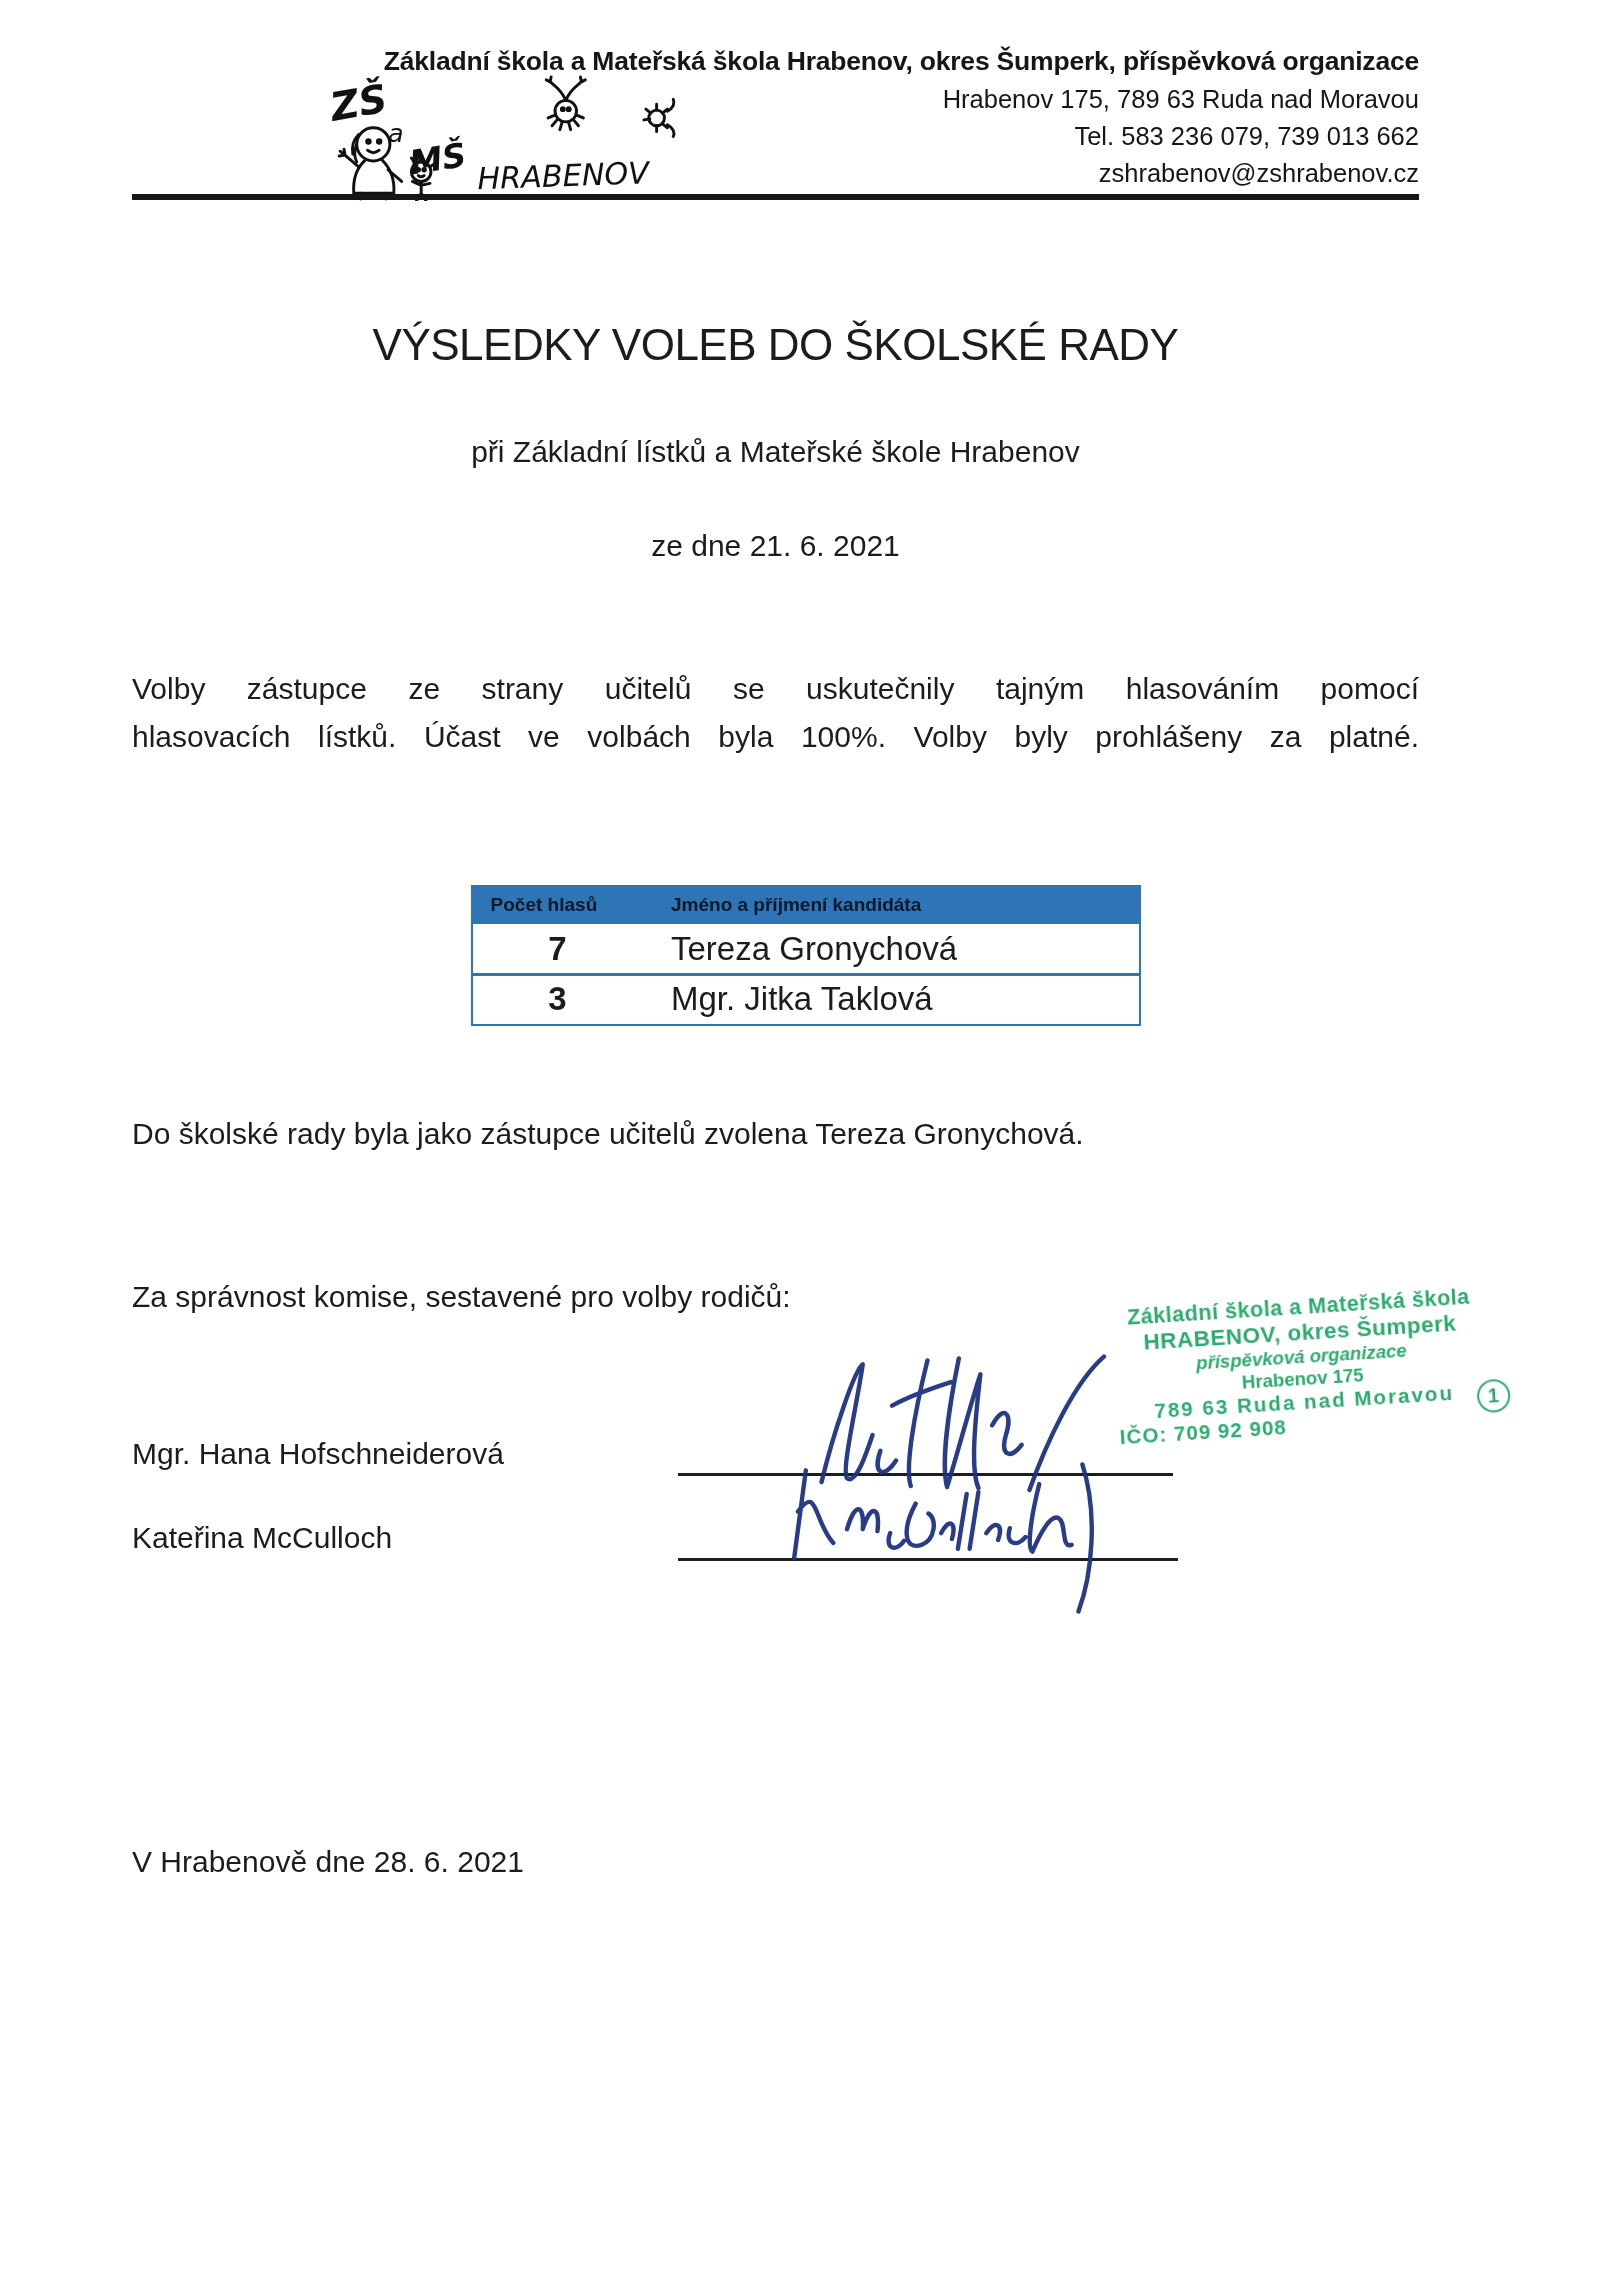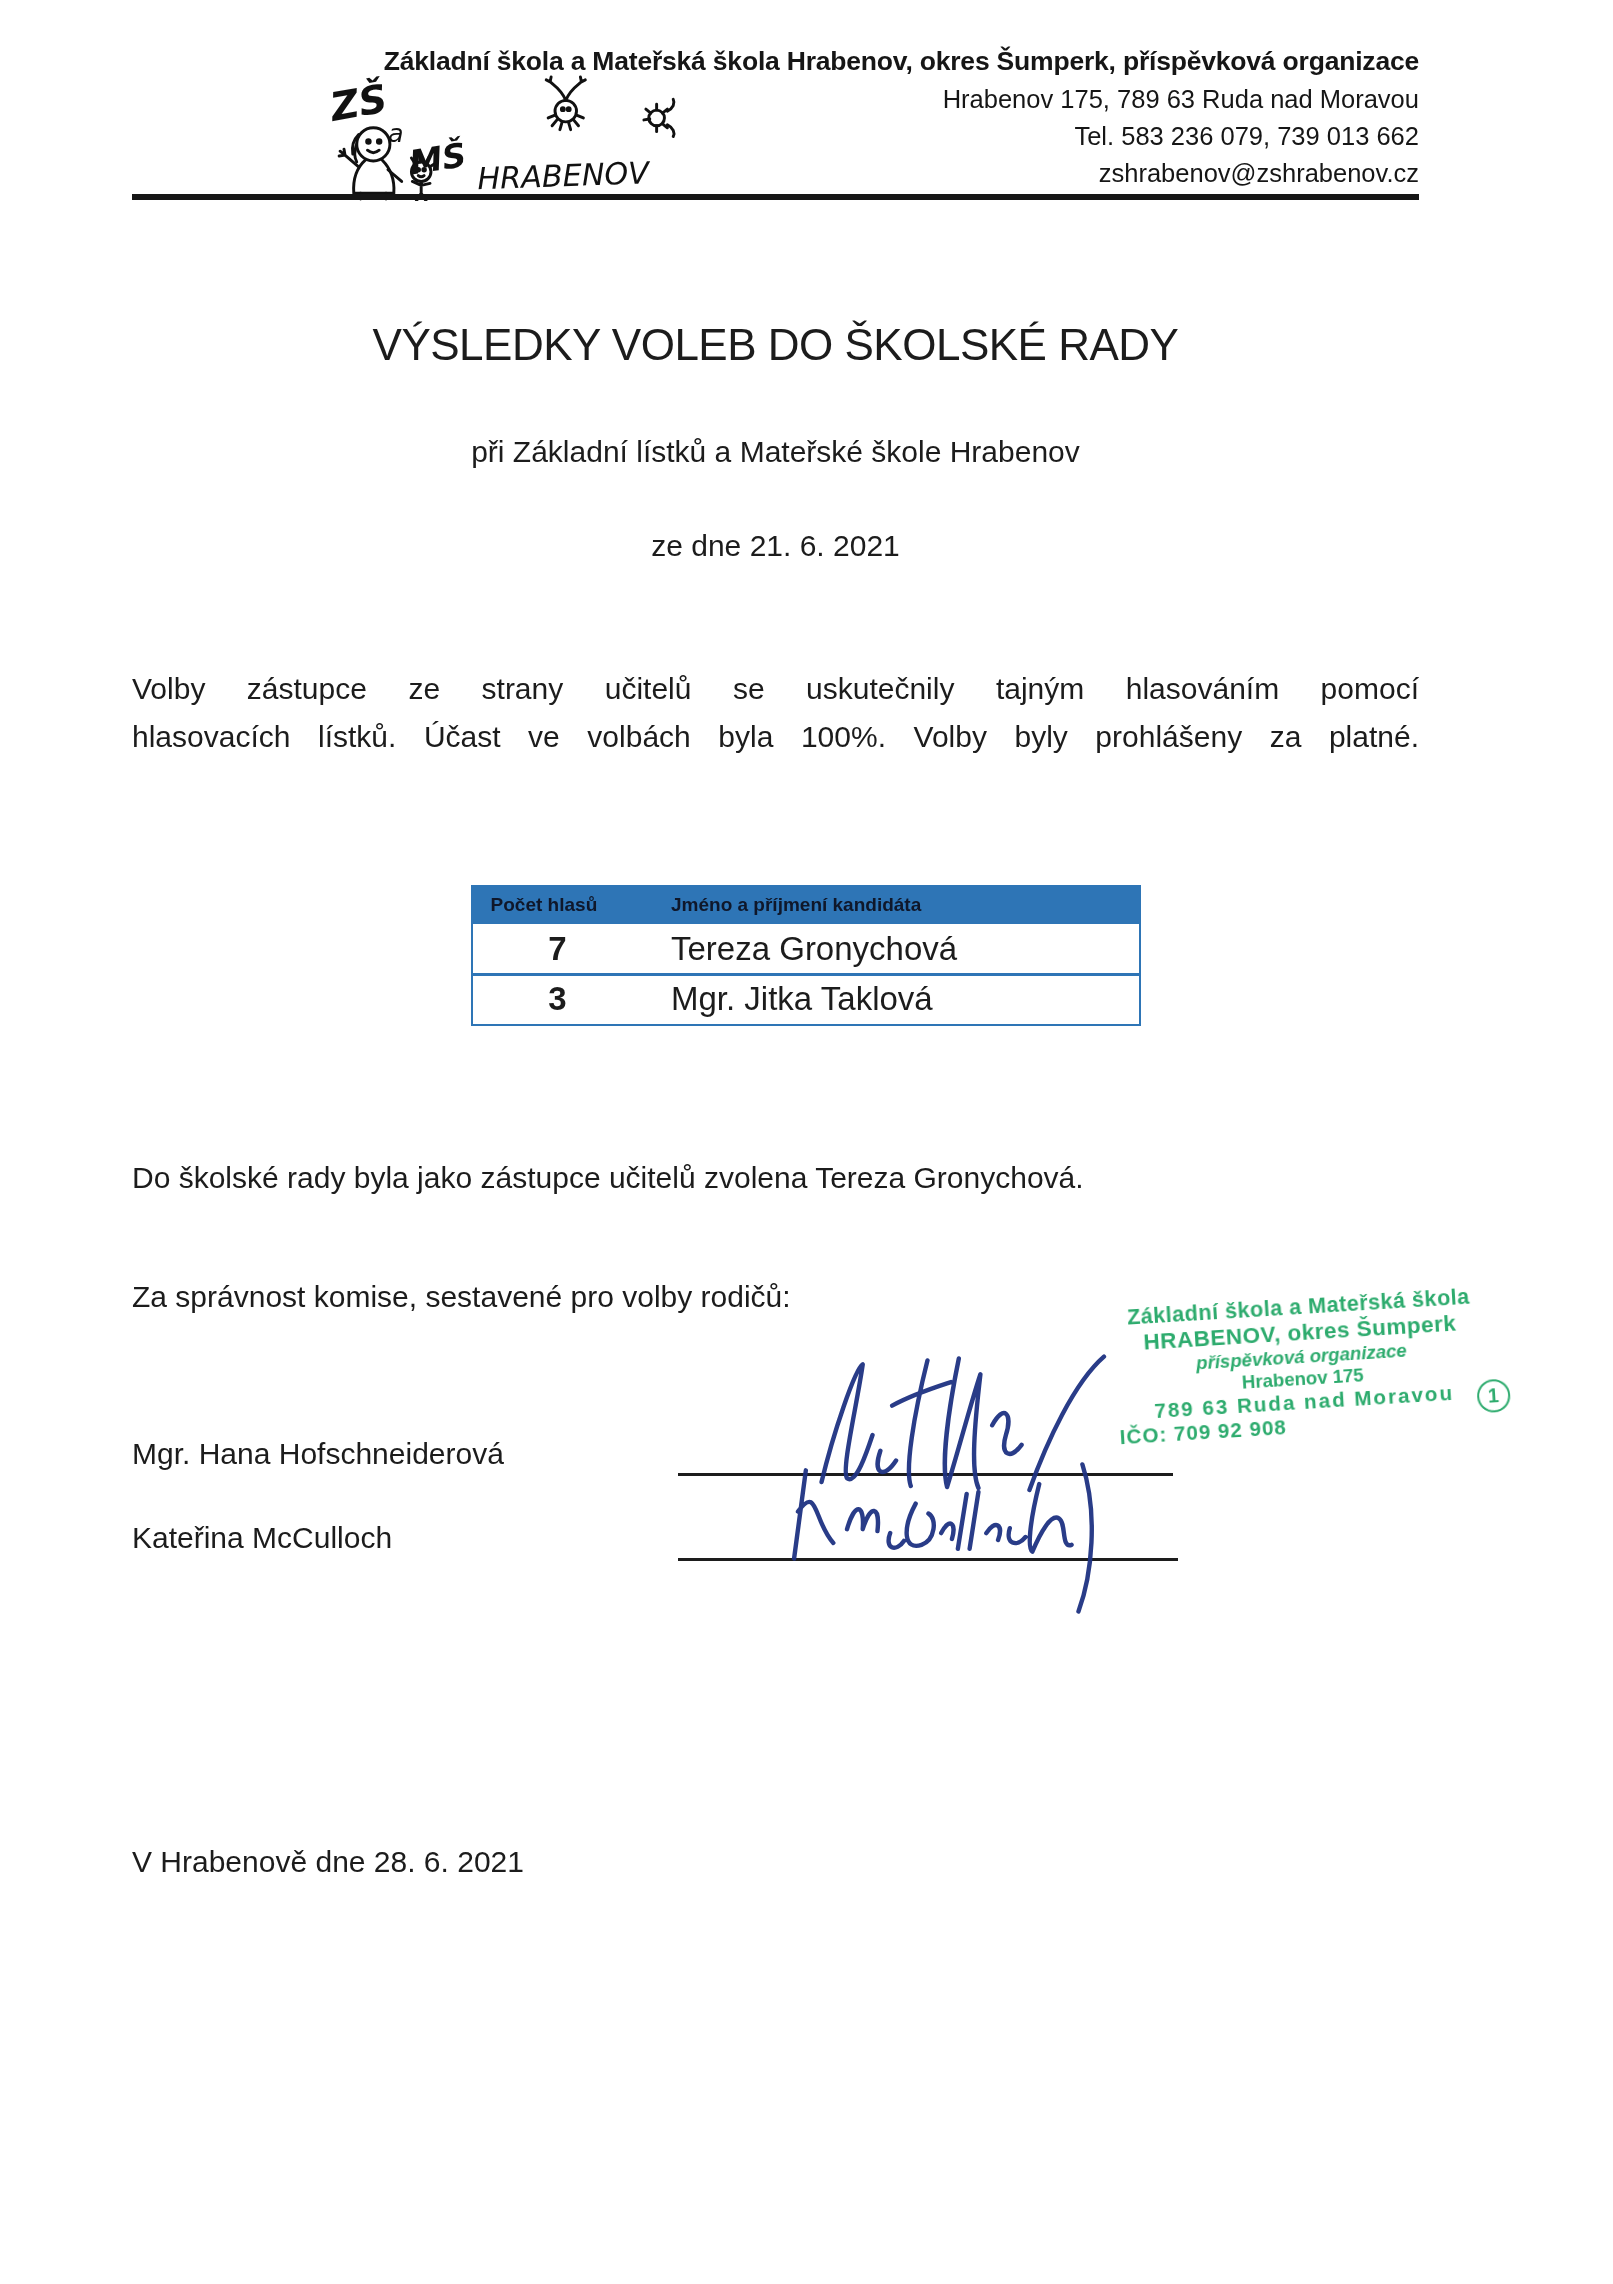--- a/index.html
+++ b/index.html
@@ -51,21 +51,21 @@
   .votes-table th.col-name  { padding-left:29px; }
   .votes-table td {
     font-size:33px; padding:3.9px 0 5.9px 0; background:#ffffff;
   }
   .votes-table td.cell-votes { text-align:center; font-weight:bold; }
   .votes-table td.cell-name  { padding-left:29px; }
   .votes-table tr.row-first td { border-bottom:3.9px solid #2e75b6; }
 
   
   .line-left { position:absolute; left:132px; font-size:30px; }
-  .result-line    { top:1117px;margin-top:44px; }
+  .result-line    { top:1117px; }
   .committee-line { top:1280px; }
   .place-date     { top:1845px; }
 
   
   .stamp {
     position:absolute; left:1106px; top:1294px; width:392px;
     transform:rotate(-3.5deg); color:#1ea563; text-align:center;
     filter:blur(0.4px); opacity:0.93; font-weight:bold;
   }
   .stamp-l1 { font-size:21.6px; letter-spacing:0.5px; }

